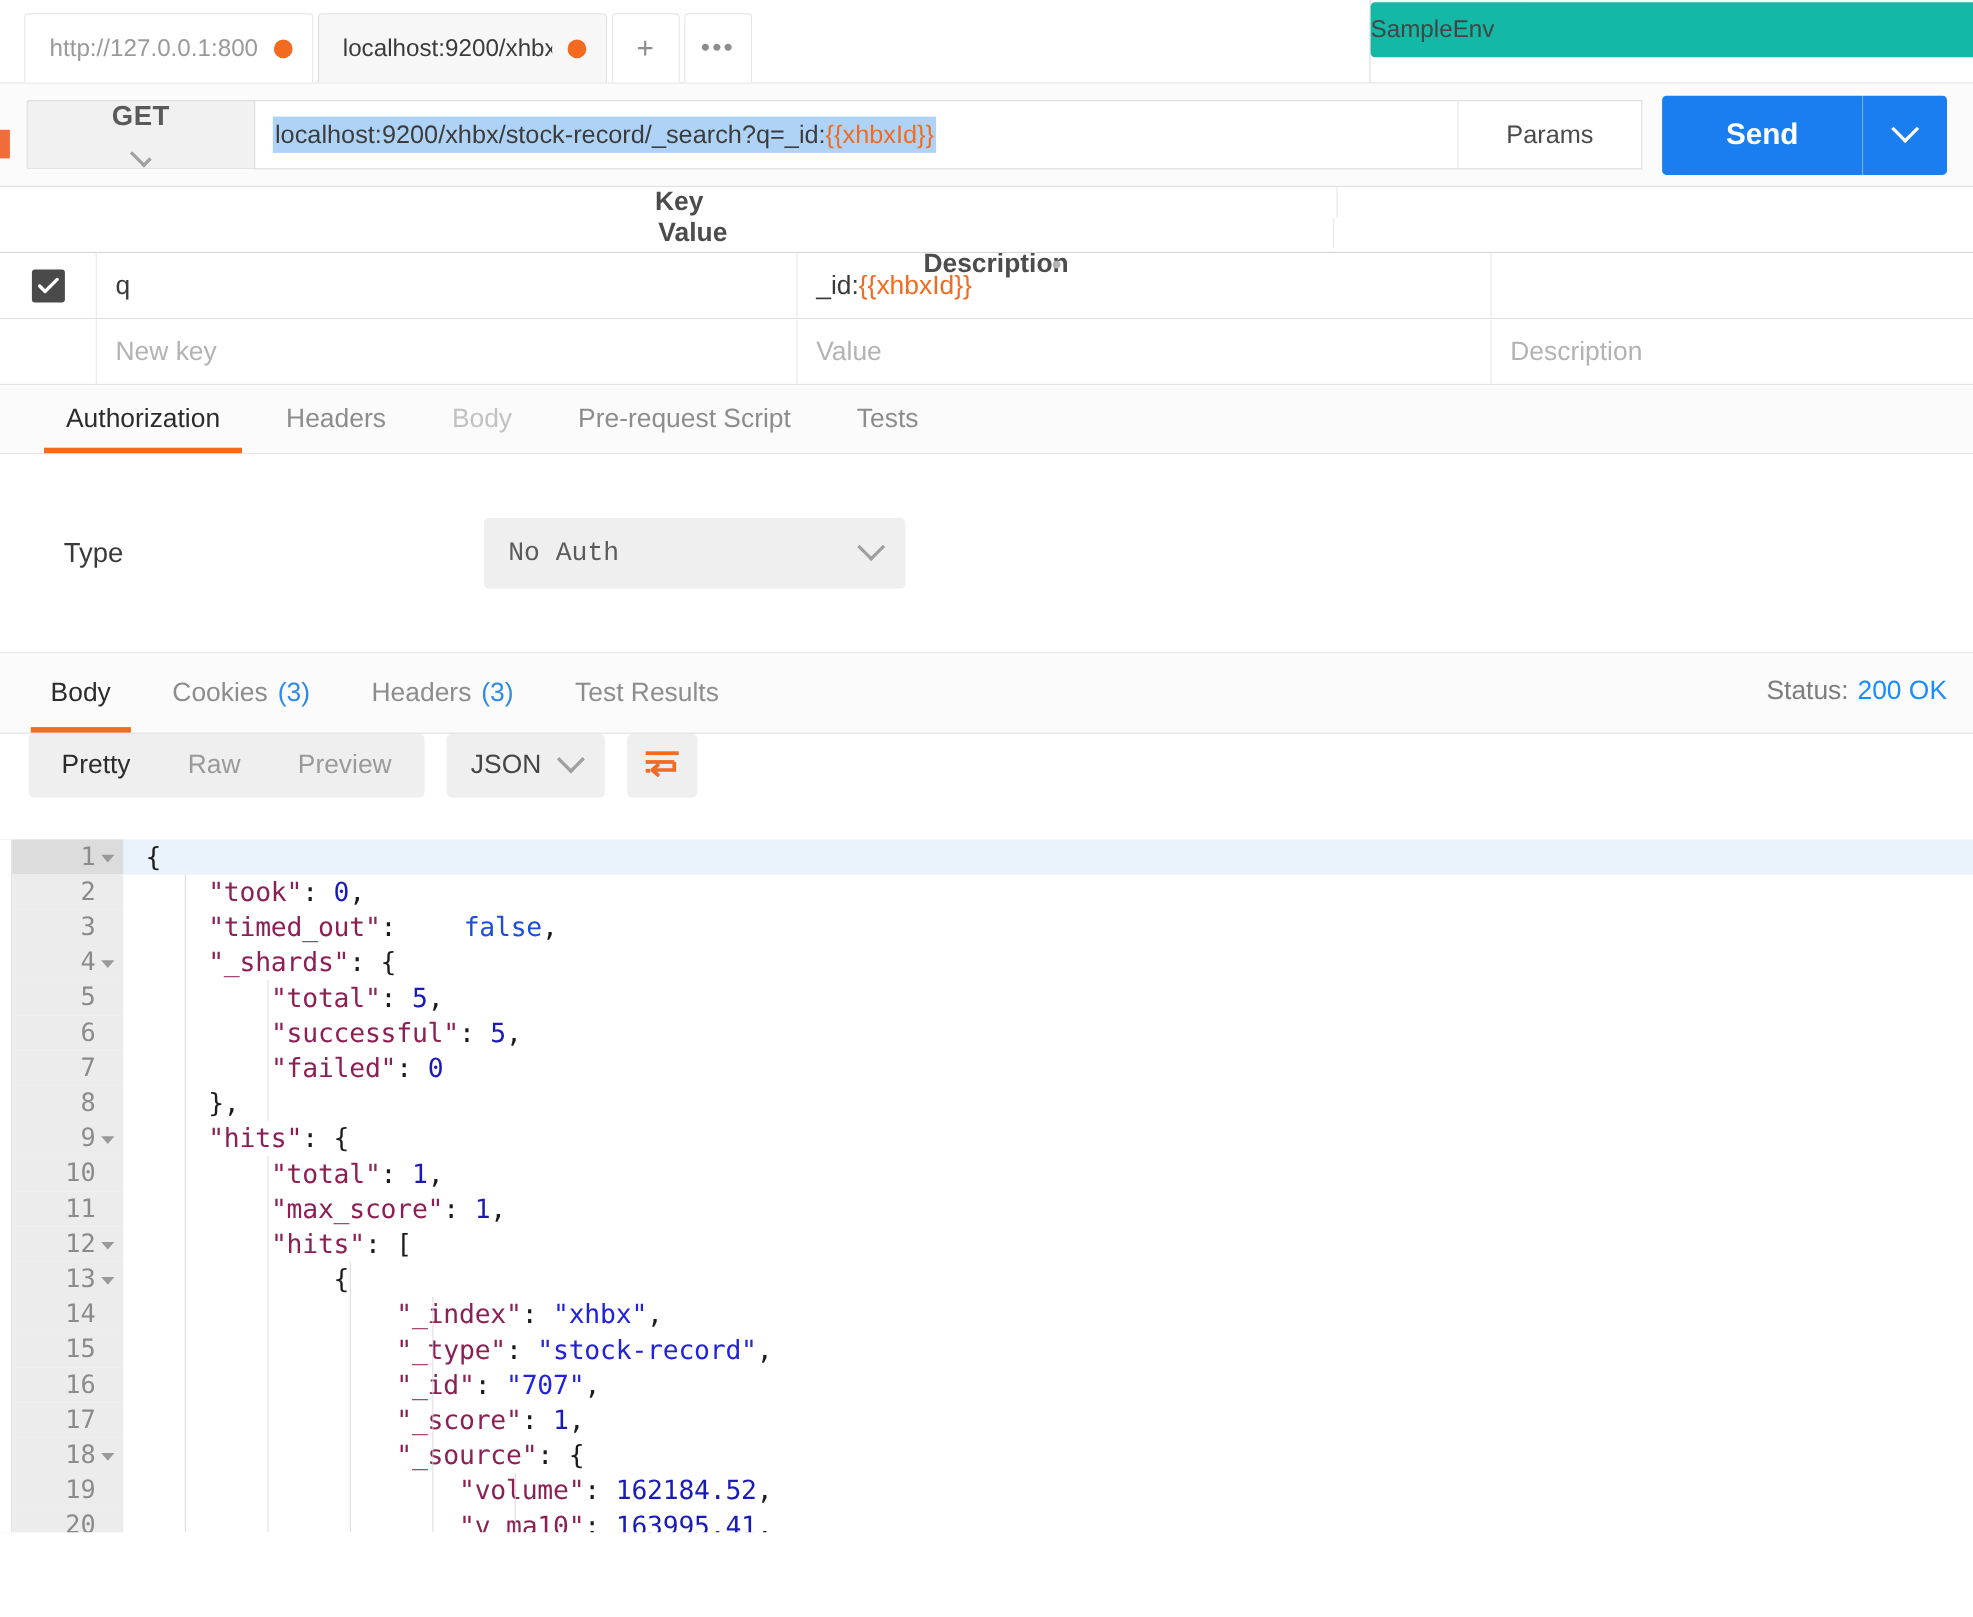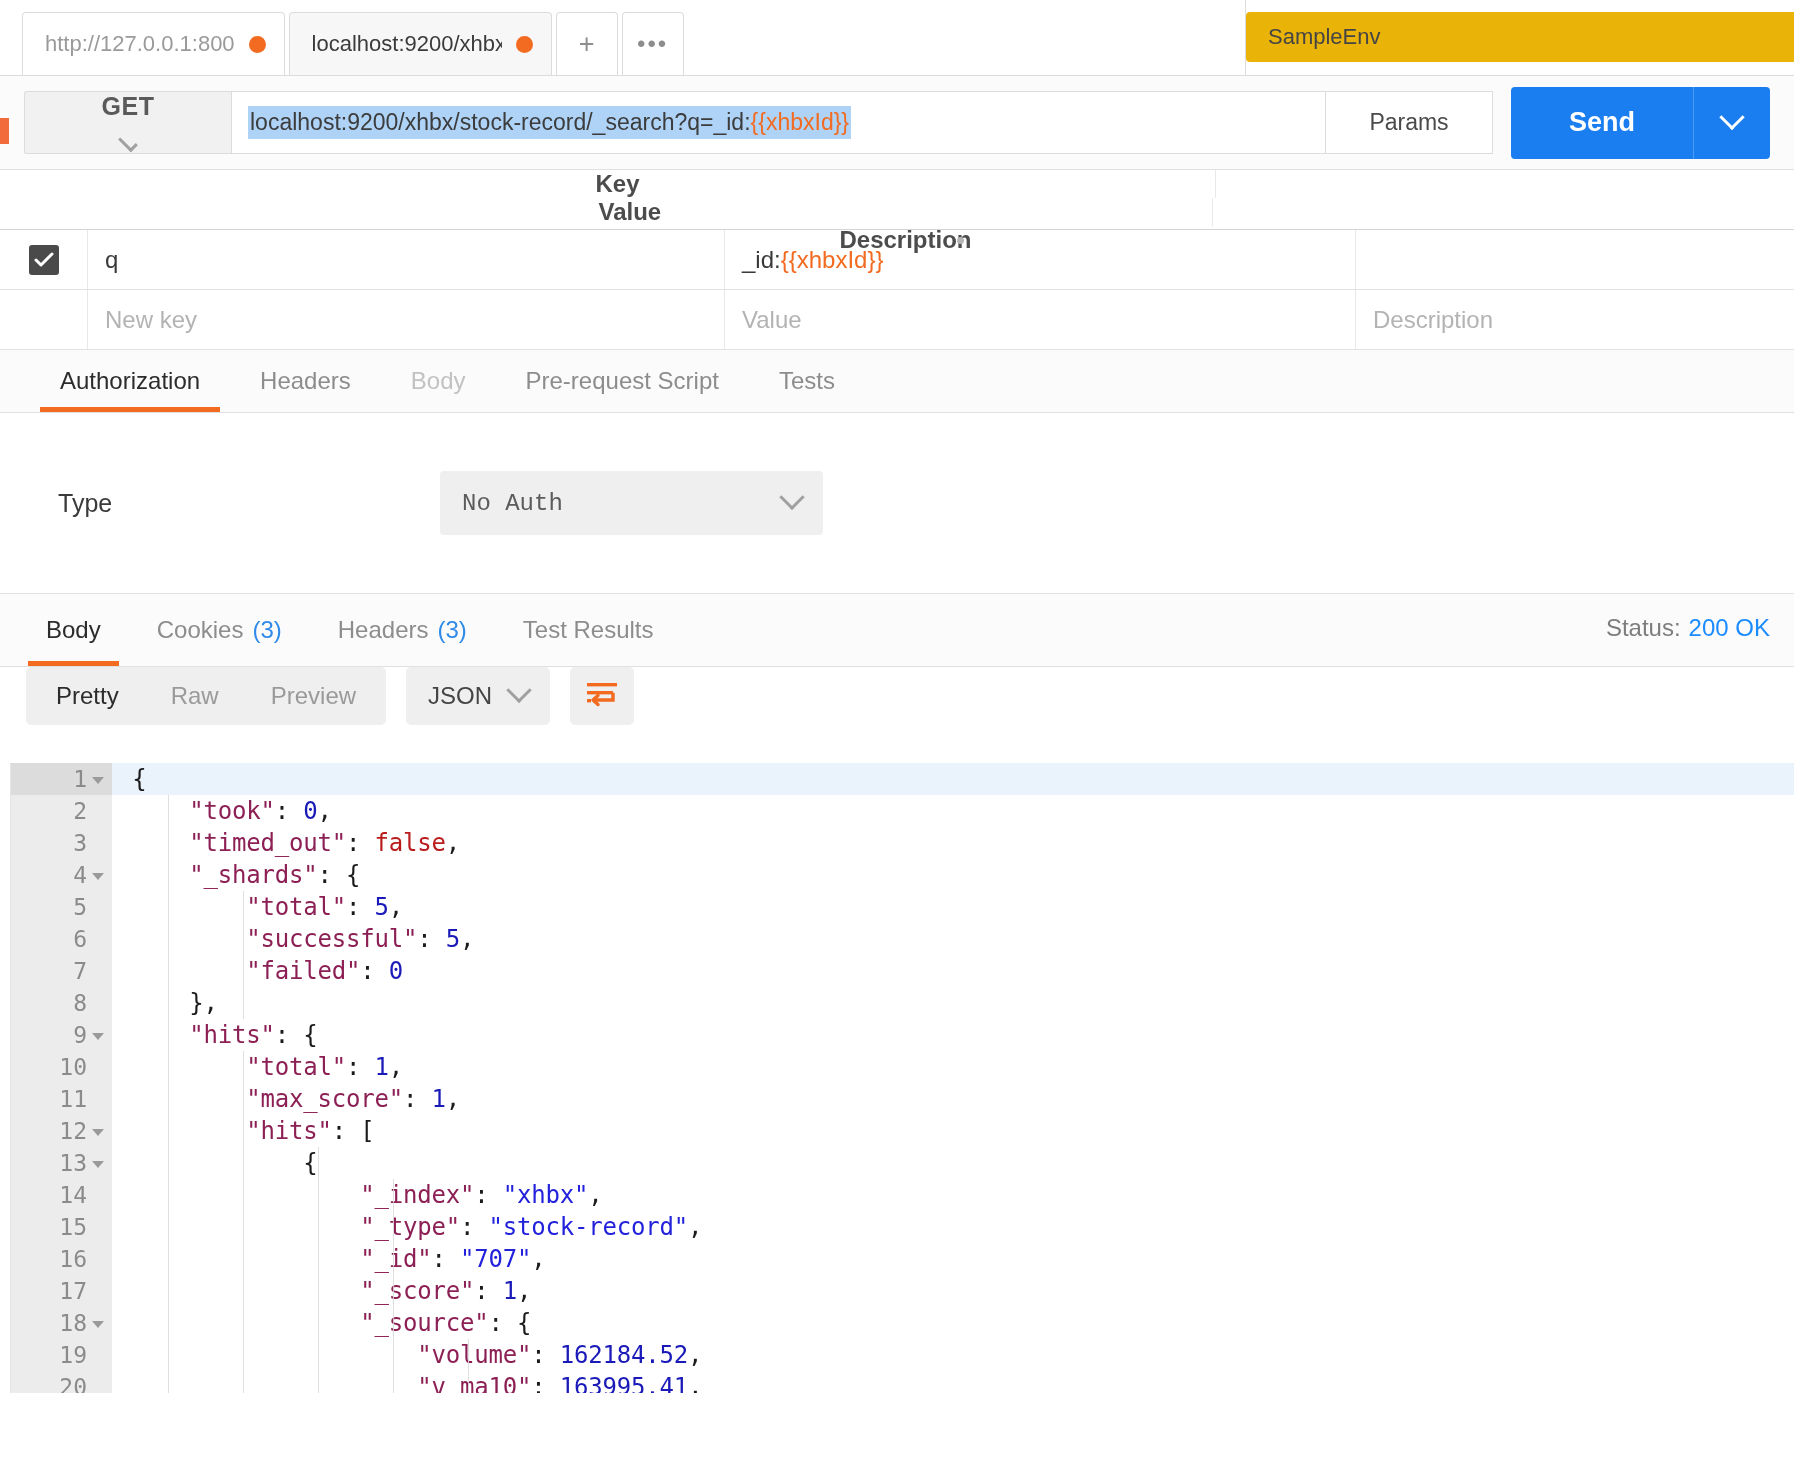--- a/index.html
+++ b/index.html
@@ -87,28 +87,27 @@
     font-size: 27px;
     color: #8d8d8d;
     margin-right: 4px;
   }
   .tab-more { font-size: 24px; letter-spacing: 2px; }
 
   
   .env-select {
     position: absolute;
     right: 0;
-    top: 12px;
+    top: 2px;
     width: 548px;
     height: 50px;
-    background: #eab308;
+    background: #14b8a6;
     border-radius: 4px 0 0 4px;
     display: flex;
     align-items: center;
-    padding-left: 22px;
     box-sizing: border-box;
   }
   .env-select .env-label {
     font-size: 22px;
     color: #454545;
   }
   .env-divider {
     position: absolute;
     right: 548px;
     top: 0;
@@ -471,21 +470,21 @@
   .code-text {
     font-size: 24px;
     white-space: pre;
     padding-left: 6px;
     letter-spacing: -0.2px;
   }
   .k-key { color: #8c2055; }
   .k-str { color: #2222dd; }
   .k-num { color: #1a1ab8; }
   .k-pun { color: #1b1b1b; }
-  .k-bool { color: #b91c1c; }
+  .k-bool { color: #1d4ed8; margin-left: 47px; }
   .indent-guides {
     position: absolute;
     top: 0; left: 0; right: 0; bottom: 0;
     pointer-events: none;
   }
   .ig {
     position: absolute;
     width: 1px;
     background: #d9d9d9;
     opacity: 0.85;

